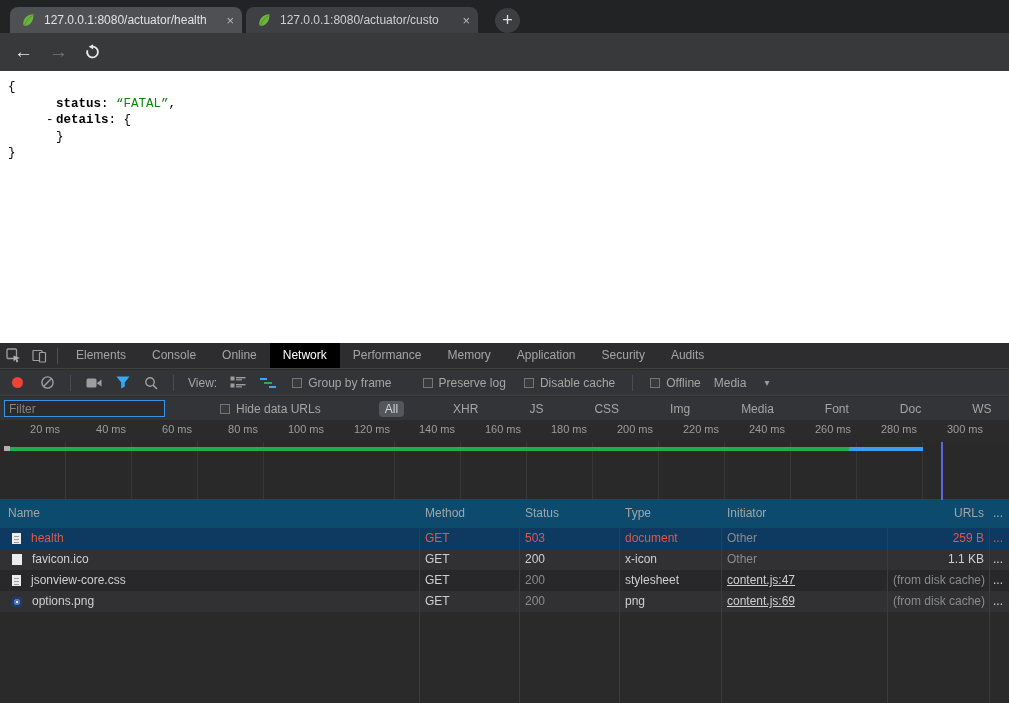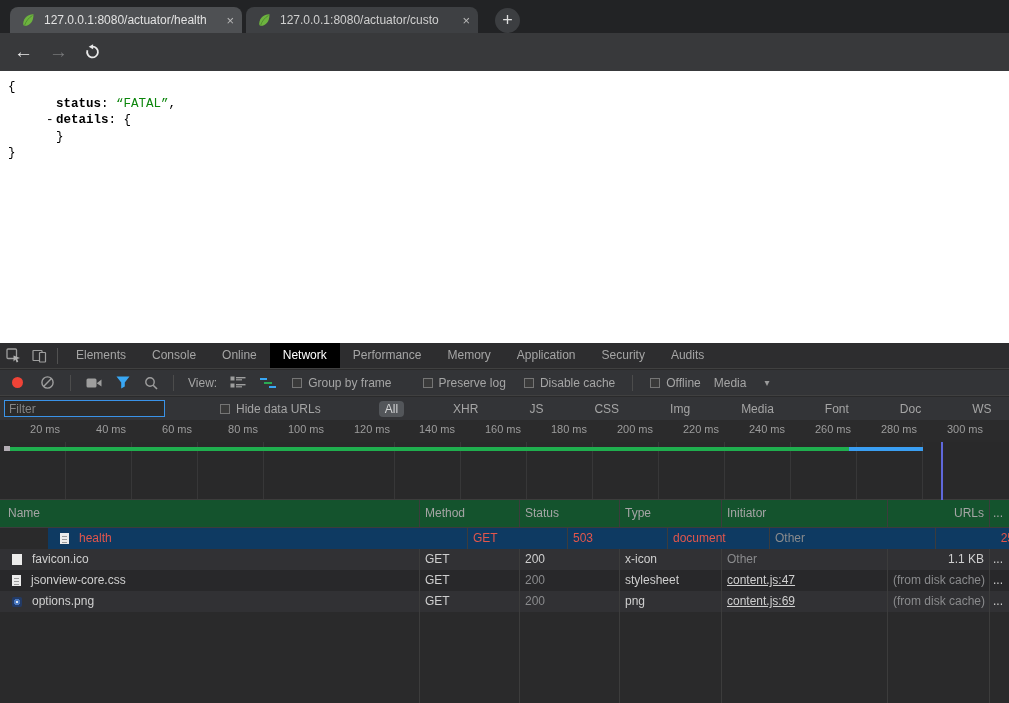--- a/index.html
+++ b/index.html
@@ -67,33 +67,33 @@
   .tick { position:absolute; top:3px; width:60px; text-align:right; font-size:11px; color:#9d9d9d; white-space:nowrap; }
 
   .overview { position:absolute; left:0; top:99px; width:1009px; height:58px; background:#29292a; border-bottom:1px solid #3c3c3c;
     background-image:repeating-linear-gradient(to right, transparent 0, transparent 65px, #373738 65px, #373738 65.9px); }
   .ov-chip  { position:absolute; left:4px;  top:4px; width:6px;  height:5px; background:#b3adb4; }
   .ov-green { position:absolute; left:10px; top:5px; width:839px; height:4px; background:#1fae4e; }
   .ov-blue  { position:absolute; left:849px; top:5px; width:74px; height:4px; background:#3a9ef2; }
   .ov-event { position:absolute; left:941px; top:0; width:2px; height:58px; background:#5f68db; }
 
   .grid { display:grid; grid-template-columns:420px 100px 100px 102px 166px 102px 19px; }
-  .thead { position:absolute; left:0; top:157px; width:1009px; height:28px; background:#14532d; border-bottom:1px solid #3c3c3c; }
+  .thead { position:absolute; left:0; top:157px; width:1009px; height:28px; background:#0c4a6e; border-bottom:1px solid #3c3c3c; }
   .thead .cell { line-height:27px; }
   .cell { padding-left:5px; border-right:1px solid #3c3c3c; overflow:hidden; white-space:nowrap; }
   .cell.name { padding-left:8px; }
   .cell.size { text-align:right; padding-right:5px; }
   .cell.more { padding-left:3px; border-right:none; }
 
   .rows { position:absolute; left:0; top:185px; width:1009px; }
   .rrow { height:21px; }
   .rrow .cell { line-height:21px; color:#cfcfcf; }
   .rrow:nth-child(odd)  { background:#28282a; }
   .rrow:nth-child(even) { background:#313134; }
-  .rrow.selected { background:#0e3a62 !important;margin-left:48px; }
+  .rrow.selected { background:#0e3a62 !important; }
   .rrow.selected .cell { color:#e2564c; }
   .rrow .cell.dim, .rrow.selected .cell.dim { color:#8a8b8d; }
   .rrow .cell.link { text-decoration:underline; }
   .namewrap { display:flex; align-items:center; gap:10px; padding-left:4px; height:21px; }
   .icon-doc { width:9px; height:11px; background-color:#ececec; flex:0 0 9px;
     background-image:repeating-linear-gradient(to bottom, #9a9a9a 0 1px, transparent 1px 3px);
     background-size:5px 7px; background-position:2px 3px; background-repeat:no-repeat; }
   .icon-plain { width:10px; height:11px; background:#ececec; flex:0 0 10px; }
   .icon-img { width:10px; height:10px; border-radius:2px; flex:0 0 10px;
     background:radial-gradient(circle at 50% 50%, #dfe6ef 0 1.5px, #4a78c0 1.5px 3.5px, #223a66 3.5px 5px); }

